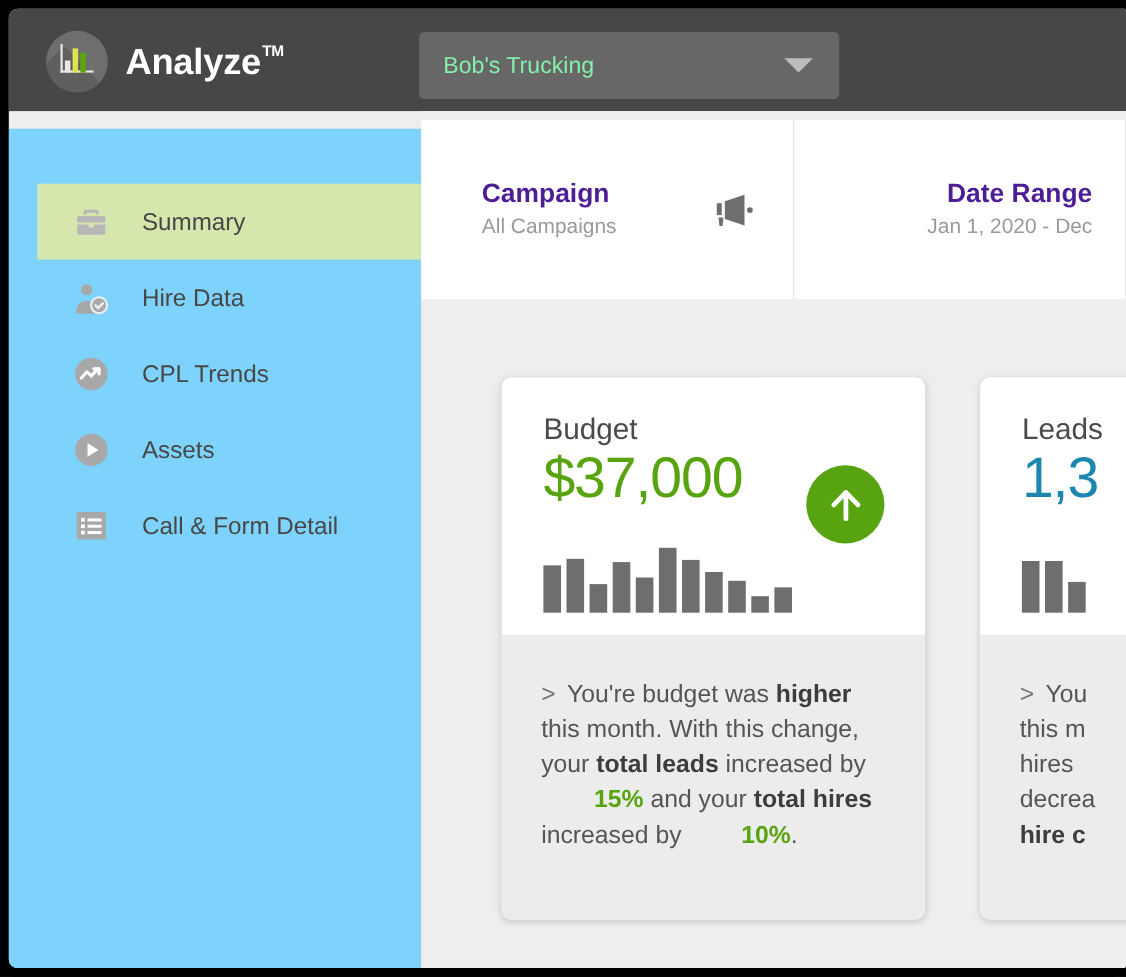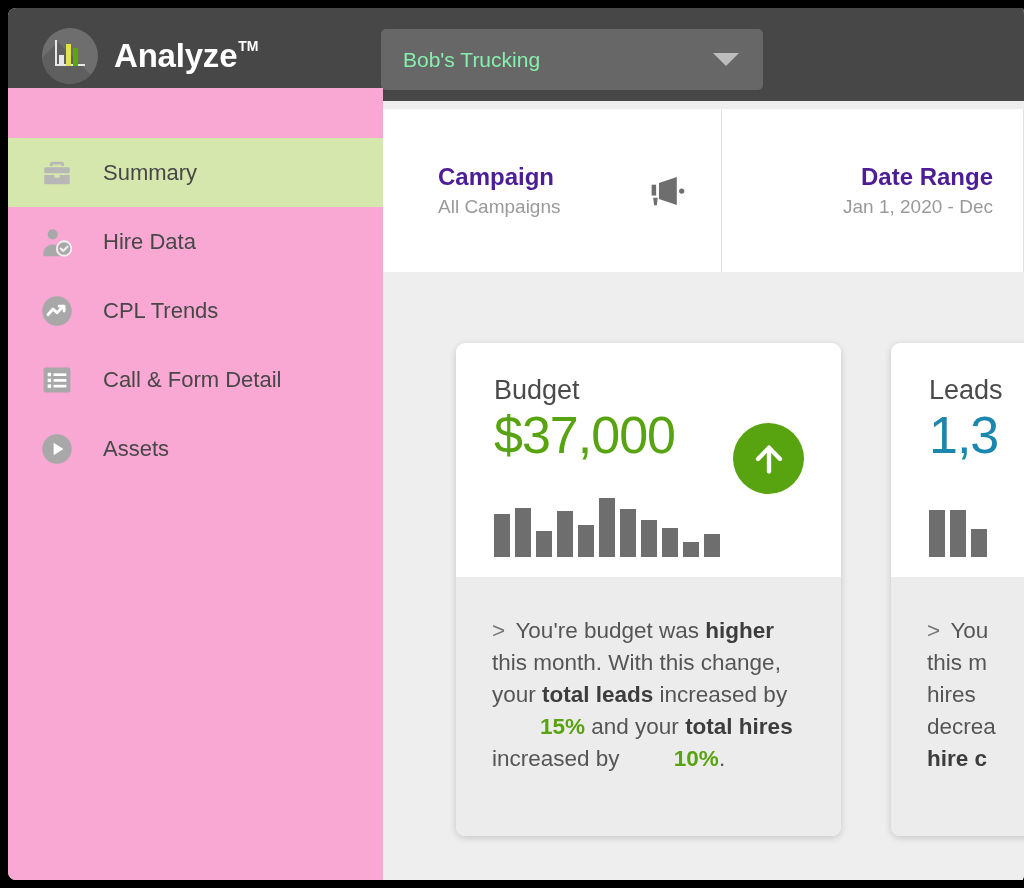--- a/index.html
+++ b/index.html
@@ -122,24 +122,25 @@
     border-left: 13px solid transparent;
     border-right: 13px solid transparent;
     border-top: 13px solid #bdbdbd;
     margin-right: 6px;
   }
 
   
   .sidebar {
     position: absolute;
     left: 0;
-    top: 80px;
+    top: 109px;
     width: 375px;
     bottom: 0;
-    background: #f9a8d4;
+    background: #7dd3fc;
+    padding-left: 26px;
   }
 
   .nav-item {
     height: 69px;
     display: flex;
     align-items: center;
     padding-left: 29px;
     cursor: pointer;
   }
   .nav-item.first { margin-top: 50px; }
@@ -351,45 +352,45 @@
 
       <div class="nav-item">
         <span class="nav-icon">
           <svg width="34" height="34" viewBox="0 0 24 24">
             <circle cx="12" cy="12" r="10.4" fill="#a8a8a8"></circle>
             <path d="M5.6 14.6l3.6-4 2.8 2.6 4.4-4.6" fill="none" stroke="#ffffff" stroke-width="2" stroke-linecap="round" stroke-linejoin="round"></path>
             <path d="M13.6 8.6h3.4v3.4" fill="none" stroke="#ffffff" stroke-width="2" stroke-linecap="round" stroke-linejoin="round"></path>
           </svg>
         </span>
         <span class="nav-label">CPL Trends</span>
+      </div>
+
+      <div class="nav-item">
+        <span class="nav-icon">
+          <svg width="34" height="34" viewBox="0 0 24 24">
+            <circle cx="12" cy="12" r="10.4" fill="#a8a8a8"></circle>
+            <path d="M9.6 7.6l7 4.4-7 4.4z" fill="#ffffff"></path>
+          </svg>
+        </span>
+        <span class="nav-label">Assets</span>
       </div>
 
       <div class="nav-item">
         <span class="nav-icon">
           <svg width="32" height="32" viewBox="0 0 24 24">
             <rect x="2" y="2.6" width="20" height="18.8" rx="1.6" fill="#a8a8a8"></rect>
             <rect x="5" y="6.6" width="2.6" height="2.6" fill="#ffffff"></rect>
             <rect x="5" y="11" width="2.6" height="2.6" fill="#ffffff"></rect>
             <rect x="5" y="15.3" width="2.6" height="2.6" fill="#ffffff"></rect>
             <rect x="9.4" y="7" width="9.6" height="2" fill="#ffffff"></rect>
             <rect x="9.4" y="11.3" width="9.6" height="2" fill="#ffffff"></rect>
             <rect x="9.4" y="15.6" width="9.6" height="2" fill="#ffffff"></rect>
           </svg>
         </span>
         <span class="nav-label">Call &amp; Form Detail</span>
-      </div>
-
-      <div class="nav-item">
-        <span class="nav-icon">
-          <svg width="34" height="34" viewBox="0 0 24 24">
-            <circle cx="12" cy="12" r="10.4" fill="#a8a8a8"></circle>
-            <path d="M9.6 7.6l7 4.4-7 4.4z" fill="#ffffff"></path>
-          </svg>
-        </span>
-        <span class="nav-label">Assets</span>
       </div>
 
     </div>
 
     <div class="main">
 
       <div class="filterbar">
 
         <div class="filter campaign">
           <div class="filter-texts">

